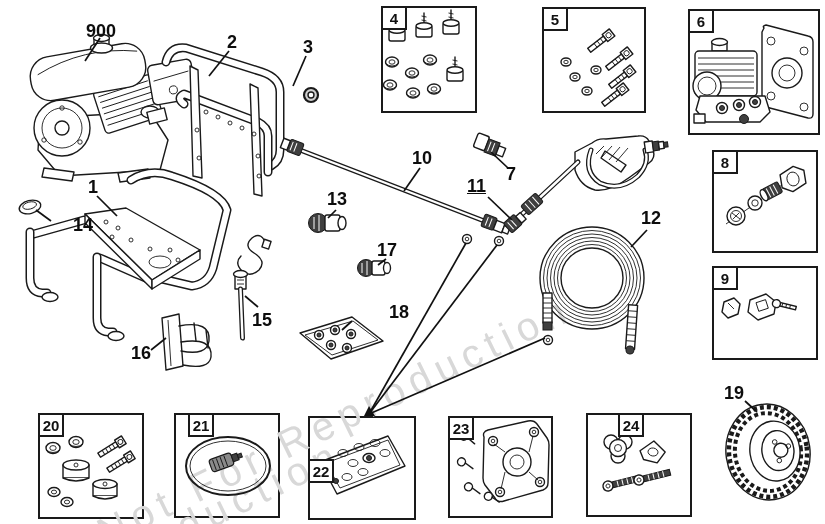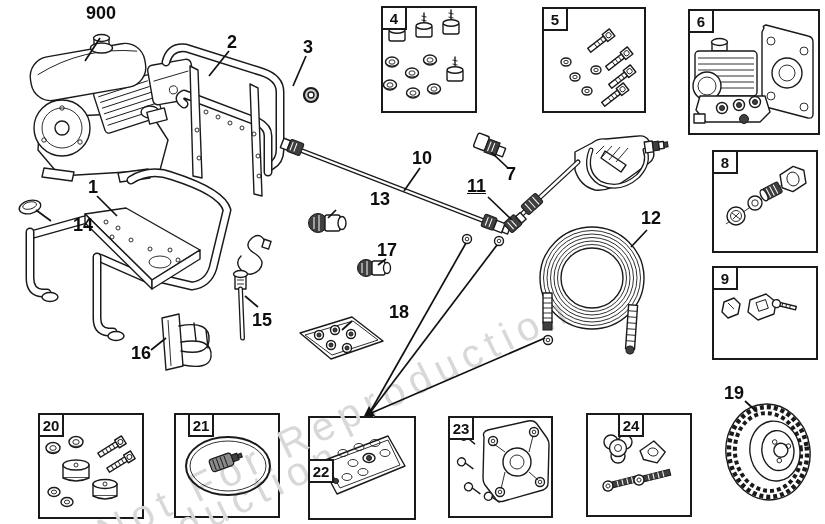--- a/index.html
+++ b/index.html
@@ -650,28 +650,28 @@
   <div class="corner" style="left:542px;top:7px;">5</div>
   <div class="corner" style="left:688px;top:9px;">6</div>
   <div class="corner" style="left:712px;top:150px;">8</div>
   <div class="corner" style="left:712px;top:266px;">9</div>
   <div class="corner" style="left:38px;top:413px;">20</div>
   <div class="corner" style="left:188px;top:413px;">21</div>
   <div class="corner" style="left:308px;top:416px;margin-top:43px;">22</div>
   <div class="corner" style="left:448px;top:416px;">23</div>
   <div class="corner" style="left:618px;top:413px;text-align:center;">24</div>
 
-  <div class="lbl" style="left:86px;top:4px;">900</div>
+  <div class="lbl" style="left:86px;top:22px;">900</div>
   <div class="lbl" style="left:227px;top:33px;">2</div>
   <div class="lbl" style="left:303px;top:38px;">3</div>
   <div class="lbl" style="left:88px;top:178px;">1</div>
   <div class="lbl" style="left:45px;top:216px;margin-left:28px;">14</div>
   <div class="lbl" style="left:131px;top:344px;">16</div>
   <div class="lbl" style="left:252px;top:300px;margin-top:11px;">15</div>
-  <div class="lbl" style="left:327px;top:190px;margin-left:43px;">13</div>
+  <div class="lbl" style="left:327px;top:190px;">13</div>
   <div class="lbl" style="left:377px;top:241px;text-align:center;">17</div>
   <div class="lbl" style="left:345px;top:303px;margin-left:44px;">18</div>
   <div class="lbl" style="left:412px;top:149px;">10</div>
   <div class="lbl" style="left:506px;top:165px;">7</div>
   <div class="lbl" style="left:467px;top:177px;text-decoration:underline;">11</div>
   <div class="lbl" style="left:641px;top:209px;">12</div>
   <div class="lbl" style="left:724px;top:384px;">19</div>
 
 </div>
 

